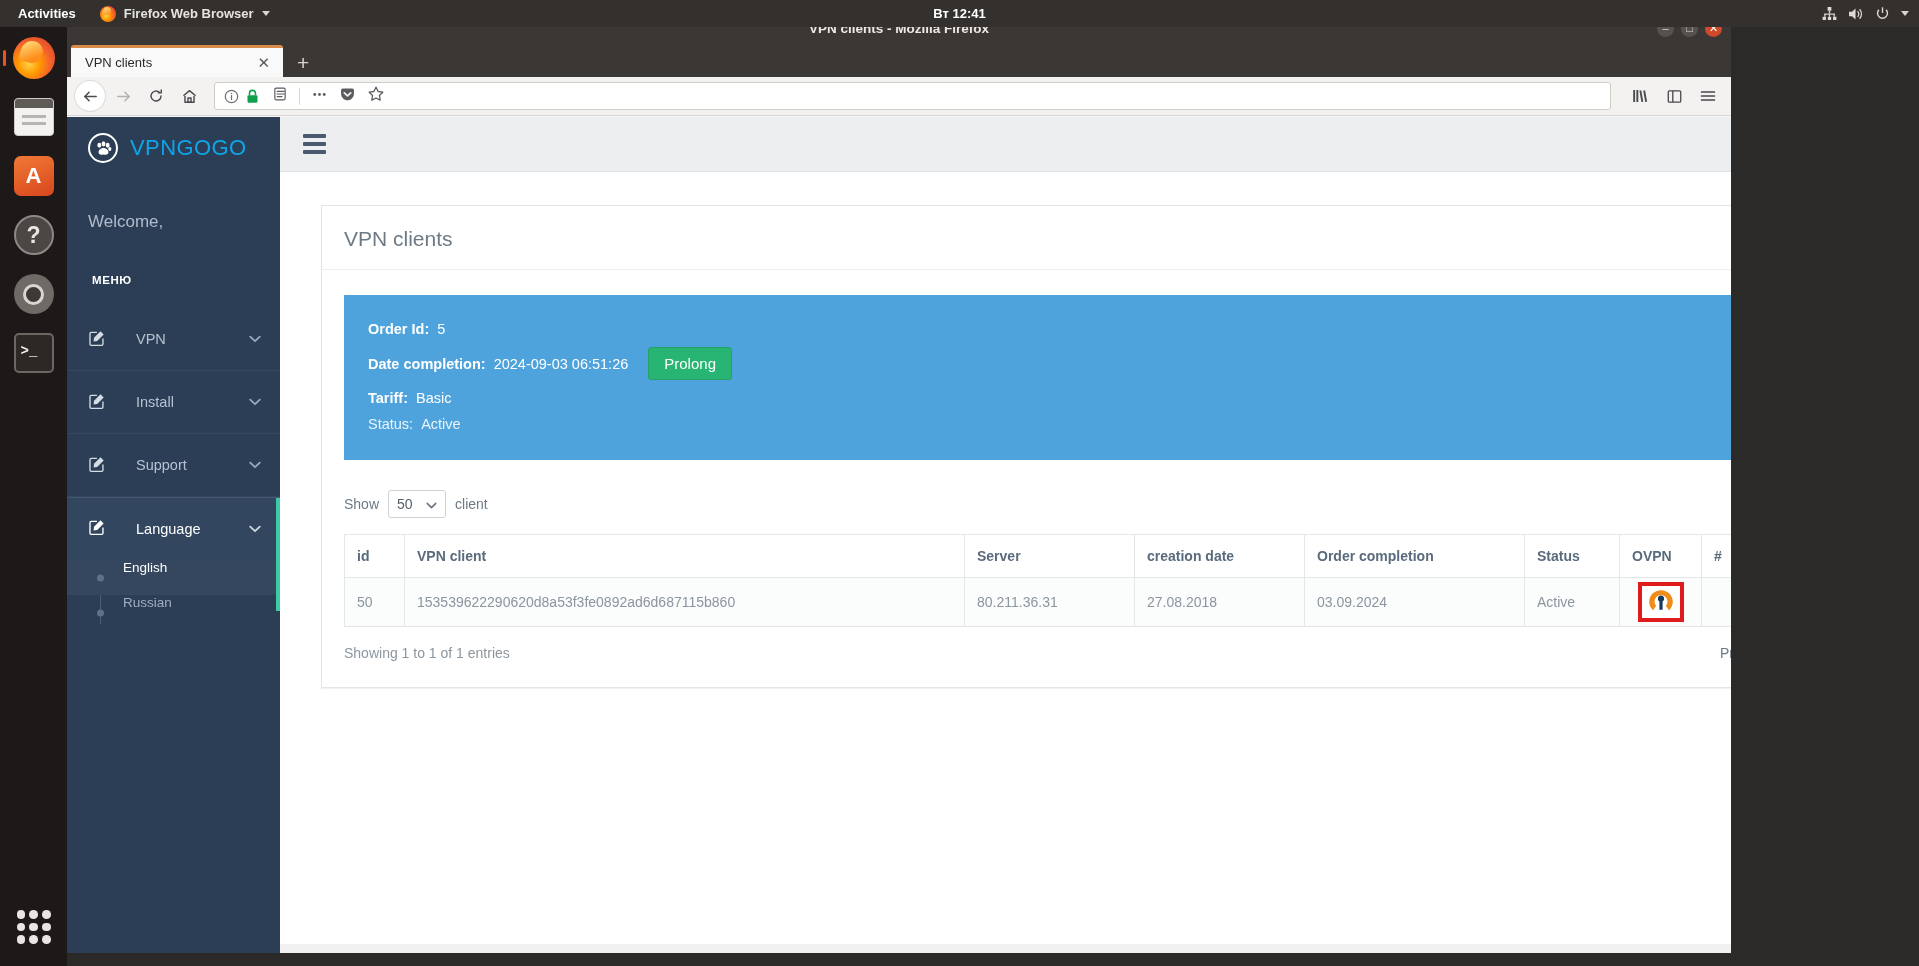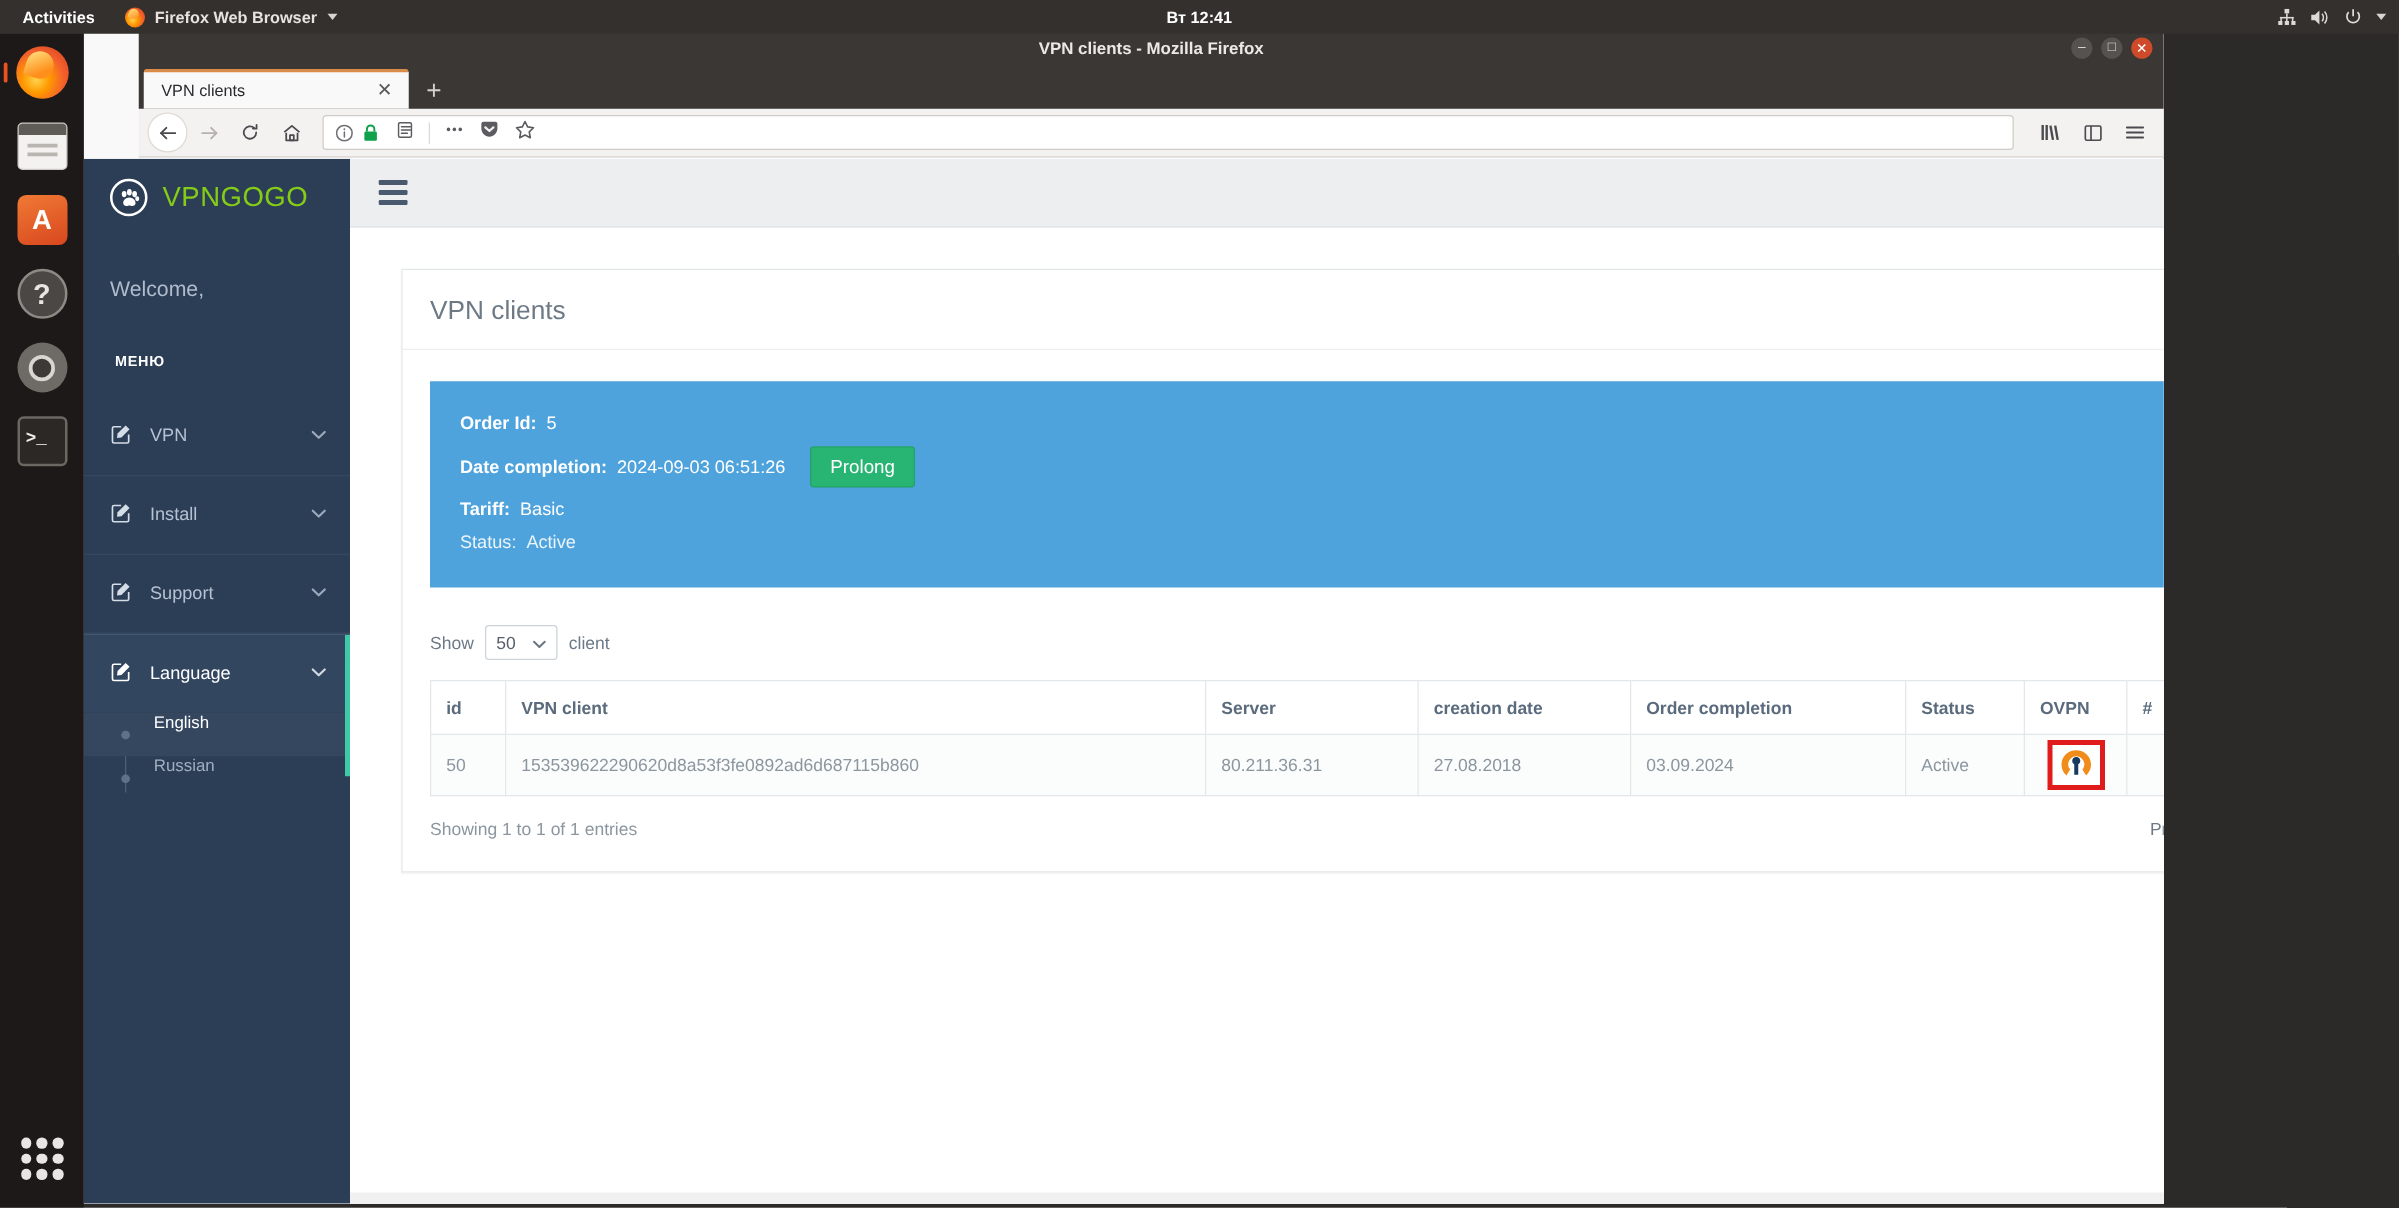--- a/index.html
+++ b/index.html
@@ -118,22 +118,22 @@
   }
   .ico-apps {
     width: 34px; height: 34px;
     display: grid; grid-template-columns: repeat(3,1fr); gap: 4px;
   }
   .ico-apps span { background: #e8e5e2; border-radius: 50%; display: block; }
   #dock-apps-btn { position: absolute; bottom: 14px; }
 
   
   #ff-window {
-    position: absolute; left: 67px; top: 24px; width: 1664px; height: 939px;
-    background: #f9f9fa; overflow: hidden; padding-left: 44px;
+    position: absolute; left: 67px; top: 14px; width: 1664px; height: 939px;
+    background: #f9f9fa; overflow: hidden;
   }
   #ff-titlebar {
     height: 28px; background: #3a3735;
     display: flex; align-items: center; justify-content: center; position: relative;
   }
   #ff-title { color: #ebe8e5; font-size: 13.5px; font-weight: bold; }
   #ff-winbtns { position: absolute; right: 9px; display: flex; gap: 7px; }
   .winbtn {
     width: 17px; height: 17px; border-radius: 50%;
     display: flex; align-items: center; justify-content: center;
@@ -193,30 +193,30 @@
     height: 100%; overflow: hidden;
   }
   #brand {
     height: 62px; display: flex; align-items: center; gap: 12px;
     padding-left: 21px;
   }
   .paw-circle {
     width: 30px; height: 30px; border-radius: 50%; border: 2px solid #ffffff;
     display: flex; align-items: center; justify-content: center; flex: none;
   }
-  #brand-name { color: #84cc16; font-size: 22px; letter-spacing: .4px; }
+  #brand-name { color: #0ea5e9; font-size: 22px; letter-spacing: .4px; }
   #welcome {
     color: #b0bccb; font-size: 17px; padding: 33px 0 0 21px;
   }
   #menu-head {
     color: #ffffff; font-size: 11.5px; font-weight: bold;
     letter-spacing: .6px; padding: 42px 0 0 25px;
   }
   .nav-item {
-    height: 63px; display: flex; align-items: center; gap: 14px;
+    height: 63px; display: flex; align-items: center; gap: 30px;
     padding: 0 19px 0 21px; color: #b6c2d1; font-size: 14.5px;
     border-bottom: 1px solid #36485f; position: relative;
   }
   .nav-item.active {
     background: #33465f; color: #ffffff; border-top: 1px solid #44576f;
   }
   .nav-item.active::after {
     content: ""; position: absolute; right: 0; top: 0; bottom: -1px;
     width: 4px; background: #3ec9a7;
   }

